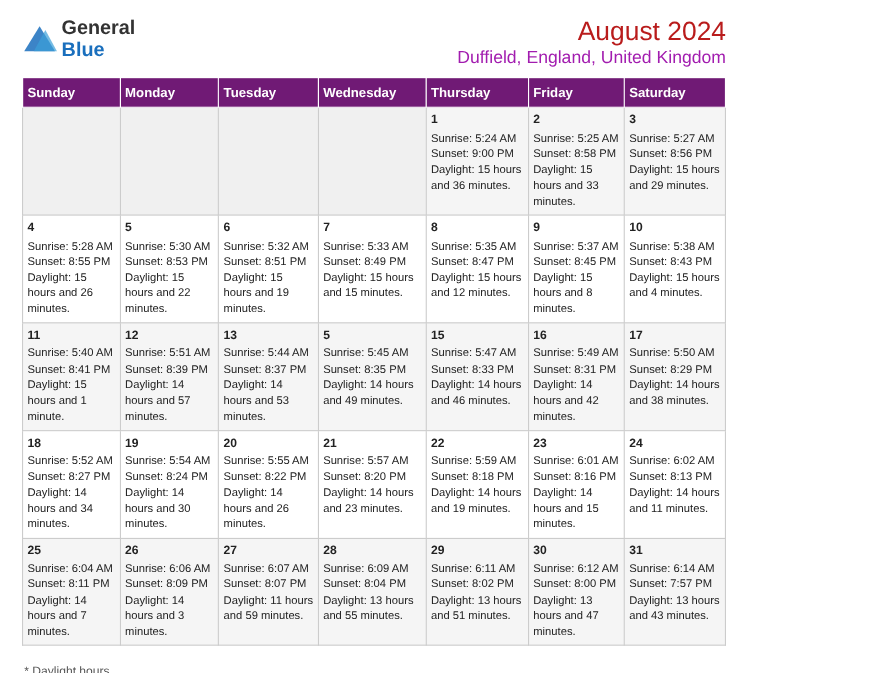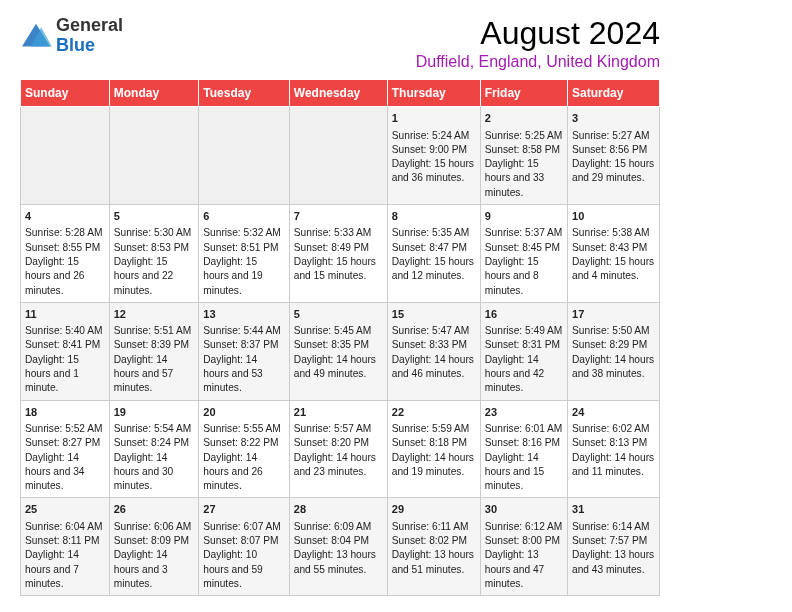--- a/index.html
+++ b/index.html
@@ -33,38 +33,38 @@
     .logo-general { color: #333; }
     .logo-blue { color: #1a6fbd; }
     .logo-icon {
       width: 32px;
       height: 28px;
     }
     .title-block {
       text-align: right;
     }
     .main-title {
-      font-size: 32px;
+      font-size: 24px;
       font-weight: normal;
-      color: #000000;
+      color: #b91c1c;
       line-height: 1.1;
     }
     .subtitle {
       font-size: 16px;
       color: #a21caf;
       margin-top: 2px;
     }
     table {
       width: 100%;
       border-collapse: collapse;
       margin-top: 8px;
       font-size: 10.5px;
     }
     thead th {
-      background-color: #ef4444;
+      background-color: #701a75;
       color: #fff;
       padding: 6px 4px;
       text-align: left;
       font-weight: bold;
       font-size: 12px;
       border: 1px solid #fff;
     }
     tbody td {
       border: 1px solid #ccc;
       vertical-align: top;
@@ -297,21 +297,21 @@
           <td>
             <span class="day-num">26</span>
             <div>Sunrise: 6:06 AM</div>
             <div>Sunset: 8:09 PM</div>
             <div>Daylight: 14 hours and 3 minutes.</div>
           </td>
           <td>
             <span class="day-num">27</span>
             <div>Sunrise: 6:07 AM</div>
             <div>Sunset: 8:07 PM</div>
-            <div>Daylight: 10 hours and 59 minutes.</div>
+            <div>Daylight: 11 hours and 59 minutes.</div>
           </td>
           <td>
             <span class="day-num">28</span>
             <div>Sunrise: 6:09 AM</div>
             <div>Sunset: 8:04 PM</div>
             <div>Daylight: 13 hours and 55 minutes.</div>
           </td>
           <td>
             <span class="day-num">29</span>
             <div>Sunrise: 6:11 AM</div>

